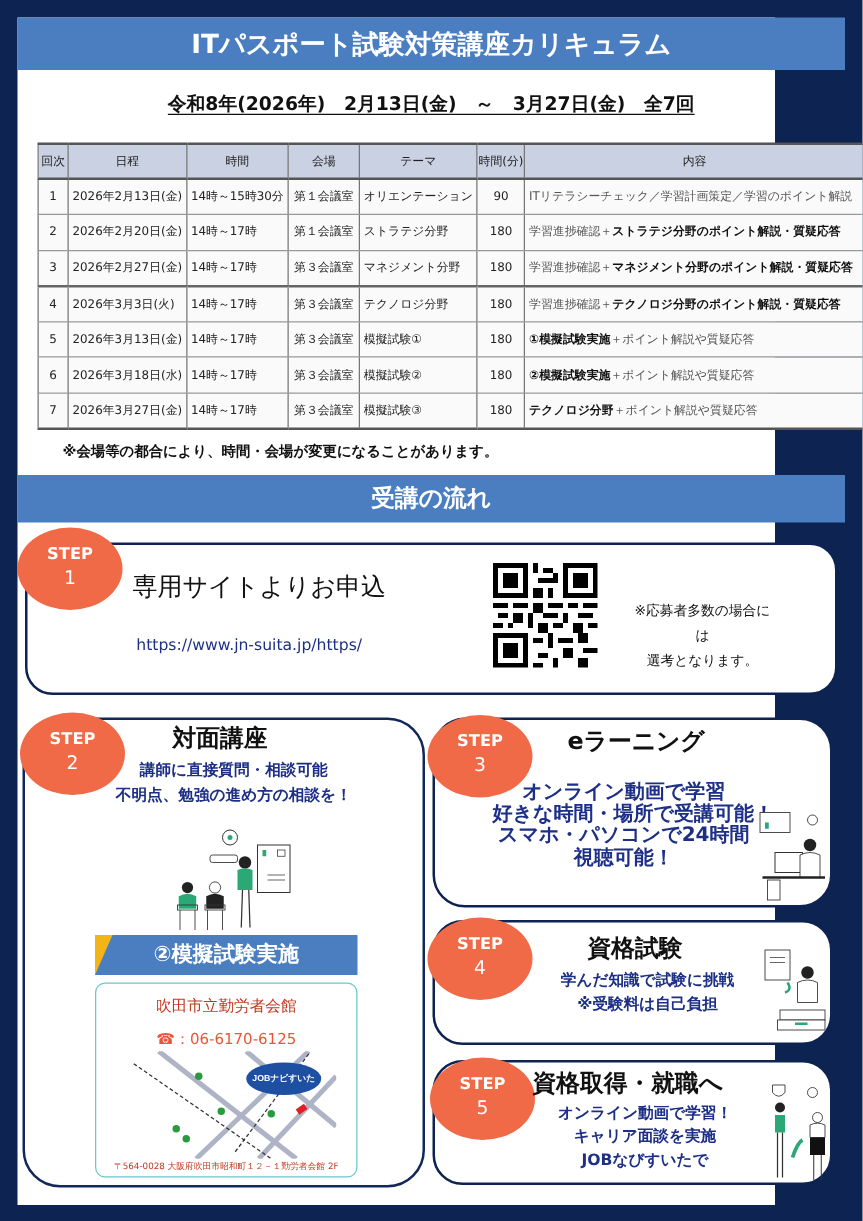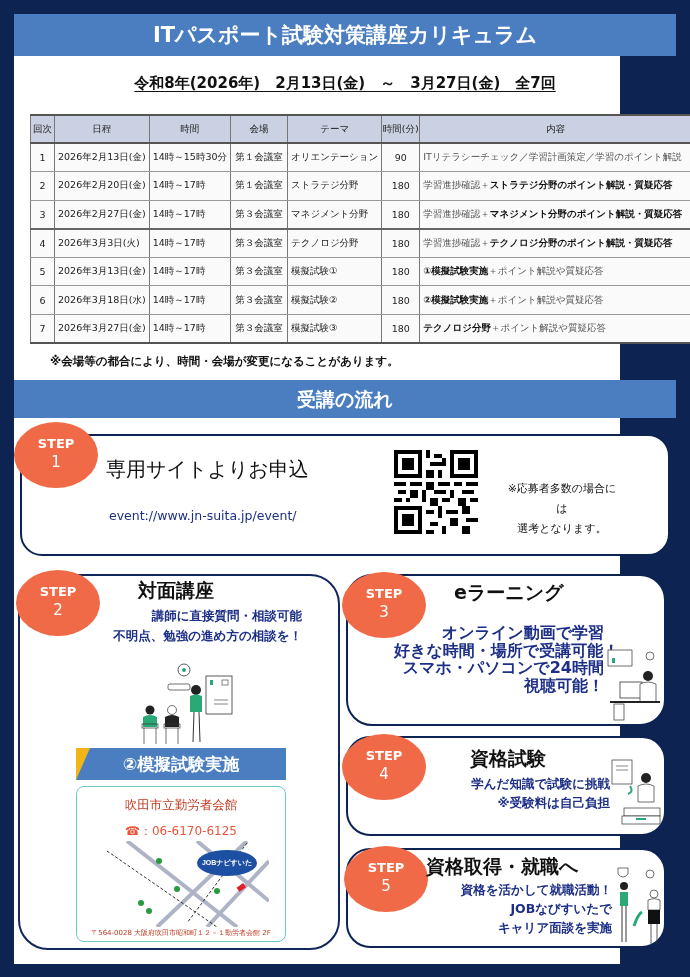--- a/index.html
+++ b/index.html
@@ -58,21 +58,21 @@
   .box5 { left: 332px; top: 834px; width: 320px; height: 100px; border-radius: 24px; }
 
   .step {
     position: absolute; width: 84px; height: 66px; border-radius: 50%;
     background: #f06a47; color: #fff; text-align: center; font-weight: bold;
     font-size: 13px; line-height: 18px; padding-top: 13px;
   }
   .step .n { display: block; font-size: 15px; font-weight: normal; }
 
   .title-lg { position: absolute; font-size: 19px; font-weight: bold; color: #111; white-space: nowrap; }
-  .blue { color: #1d2f86; font-weight: bold; text-align: right; position: absolute; white-space: nowrap; }
+  .blue { color: #1d2f86; font-weight: bold; text-align: center; position: absolute; white-space: nowrap; }
   .url { position: absolute; font-size: 12.5px; color: #1d2f86; }
 
   .qr { position: absolute; left: 380px; top: 436px; width: 84px; height: 84px; }
   .qr-note { position: absolute; left: 490px; top: 465px; font-size: 11px; font-weight: normal; color: #111; text-align: center; line-height: 20px; }
 
   .venue-bar {
     position: absolute; left: 62px; top: 734px; width: 210px; height: 32px;
     background: #4a7ec0; color: #fff; font-size: 17px; font-weight: bold;
     text-align: center; line-height: 32px;
   }
@@ -187,21 +187,21 @@
   <div class="note">※会場等の都合により、時間・会場が変更になることがあります。</div>
 
   <div class="banner flow">受講の流れ</div>
 
   <div class="box box1"></div>
   <div class="step" style="left:0;top:408px;">
     <span>STEP</span>
     <span class="n">1</span>
   </div>
   <div class="title-lg" style="left:92px;top:442px;font-size:20px;font-weight:normal;">専用サイトよりお申込</div>
-  <a class="url" style="left:95px;top:494px;">event://www.jn-suita.jp/event/</a>
+  <a class="url" style="left:95px;top:494px;">https://www.jn-suita.jp/https/</a>
   <svg class="qr" viewBox="0 0 21 21" shape-rendering="crispEdges">
     <rect width="21" height="21" fill="#fff"></rect>
     <g fill="#000">
       <rect x="0" y="0" width="7" height="7"></rect>
         <rect x="1" y="1" width="5" height="5" fill="#fff"></rect>
         <rect x="2" y="2" width="3" height="3"></rect>
       <rect x="14" y="0" width="7" height="7"></rect>
         <rect x="15" y="1" width="5" height="5" fill="#fff"></rect>
         <rect x="16" y="2" width="3" height="3"></rect>
       <rect x="0" y="14" width="7" height="7"></rect>
@@ -355,23 +355,23 @@
     <rect x="26" y="60" width="10" height="2" fill="#2aa876"></rect>
   </svg>
 
   <div class="box box5"></div>
   <div class="step" style="left:330px;top:832px;">
     <span>STEP</span>
     <span class="n">5</span>
   </div>
   <div class="title-lg" style="left:412px;top:840px;">資格取得・就職へ</div>
   <div class="blue" style="left:406px;top:866px;width:192px;font-size:12.5px;line-height:19px;">
-    <div>資格を活かして就職活動！</div>
+    <div>オンライン動画で学習！</div>
+    <div>キャリア面談を実施</div>
     <div>JOBなびすいたで</div>
-    <div>キャリア面談を実施</div>
   </div>
   <svg style="position:absolute;left:600px;top:852px;" width="52" height="82" viewBox="0 0 52 82">
     <path d="M4 2 h10 v6 q-5 6 -10 0 z" fill="none" stroke="#333" stroke-width="0.7"></path>
     <circle cx="36" cy="8" r="4" fill="none" stroke="#333" stroke-width="0.7"></circle>
     <circle cx="10" cy="20" r="4" fill="#222"></circle>
     <rect x="6" y="26" width="8" height="14" fill="#2aa876"></rect>
     <line x1="8" y1="40" x2="8" y2="76" stroke="#333" stroke-width="1"></line>
       <line x1="12" y1="40" x2="12" y2="76" stroke="#333" stroke-width="1"></line>
     <path d="M20 60 q4 -12 8 -14" stroke="#2aa876" stroke-width="3" fill="none"></path>
     <circle cx="40" cy="28" r="4" fill="#fff" stroke="#333" stroke-width="0.7"></circle>

